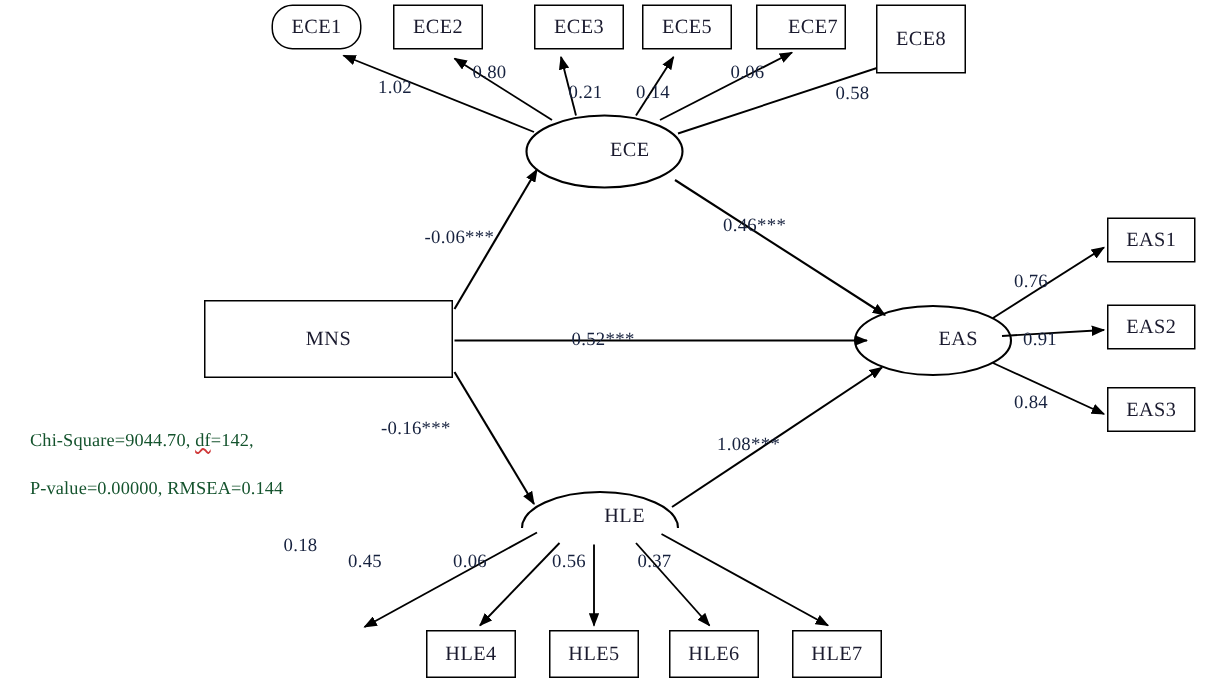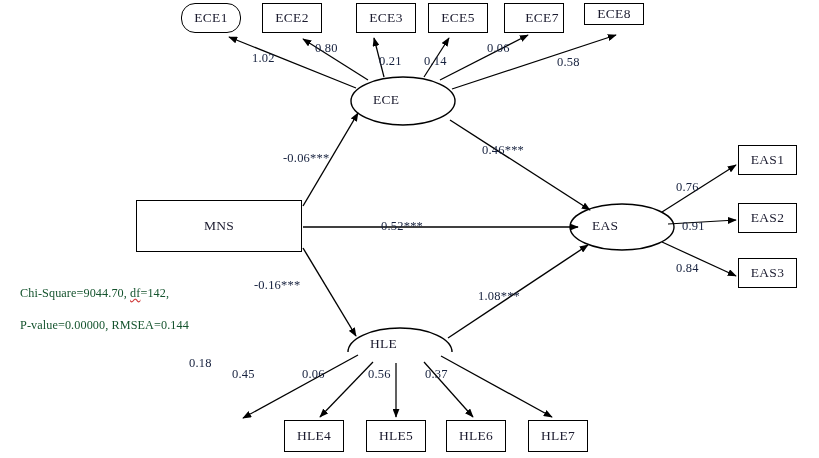--- a/index.html
+++ b/index.html
@@ -32,21 +32,21 @@
     align-items: center;
     justify-content: center;
     font-size: 13.5px;
     color: #1a1a2e;
     letter-spacing: 0.3px;
   }
   .latent-label {
     position: absolute;
     font-size: 13.5px;
     color: #1a1a2e;
-    text-align: left;
+    text-align: right;
     letter-spacing: 0.3px;
     white-space: nowrap;
   }
   .coef {
     position: absolute;
     font-size: 12.5px;
     color: #16213e;
     white-space: nowrap;
     letter-spacing: 0.2px;
   }
@@ -124,21 +124,21 @@
   </div>
   <div class="node-box" style="left:356px; top:3px; width:60px; height:30px;">
     <span>ECE3</span>
   </div>
   <div class="node-box" style="left:428px; top:3px; width:60px; height:30px;">
     <span>ECE5</span>
   </div>
   <div class="node-box" style="left:504px; top:3px; width:60px; height:30px;padding-left:16px;">
     <span>ECE7</span>
   </div>
-  <div class="node-box" style="left:584px; top:3px; width:60px; height:22px;">
+  <div class="node-box" style="left:584px; top:3px; width:60px; height:46px;">
     <span>ECE8</span>
   </div>
 
   <div class="node-box" style="left:284px; top:420px; width:60px; height:32px;">
     <span>HLE4</span>
   </div>
   <div class="node-box" style="left:366px; top:420px; width:60px; height:32px;">
     <span>HLE5</span>
   </div>
   <div class="node-box" style="left:446px; top:420px; width:60px; height:32px;">

